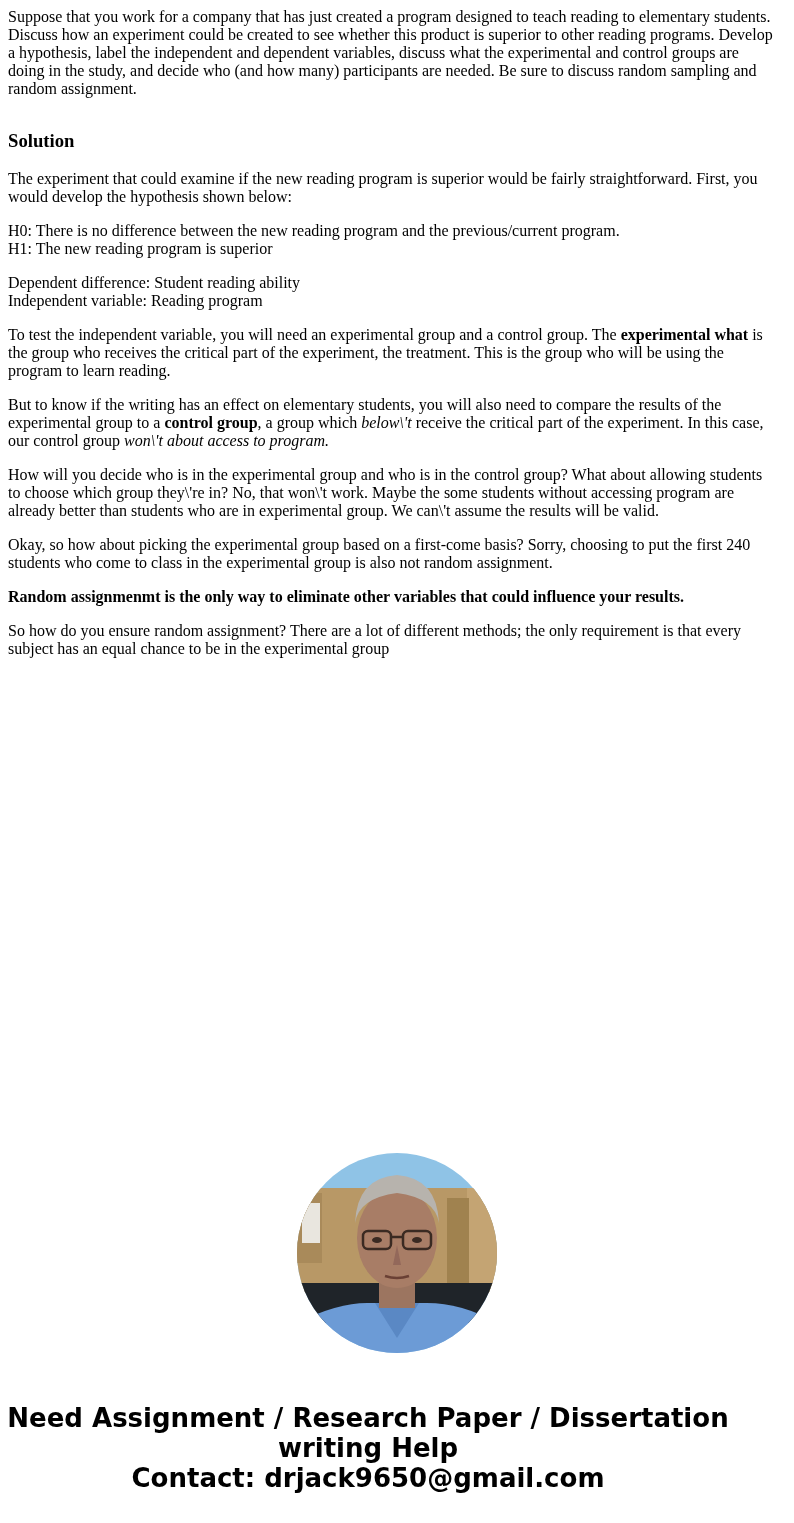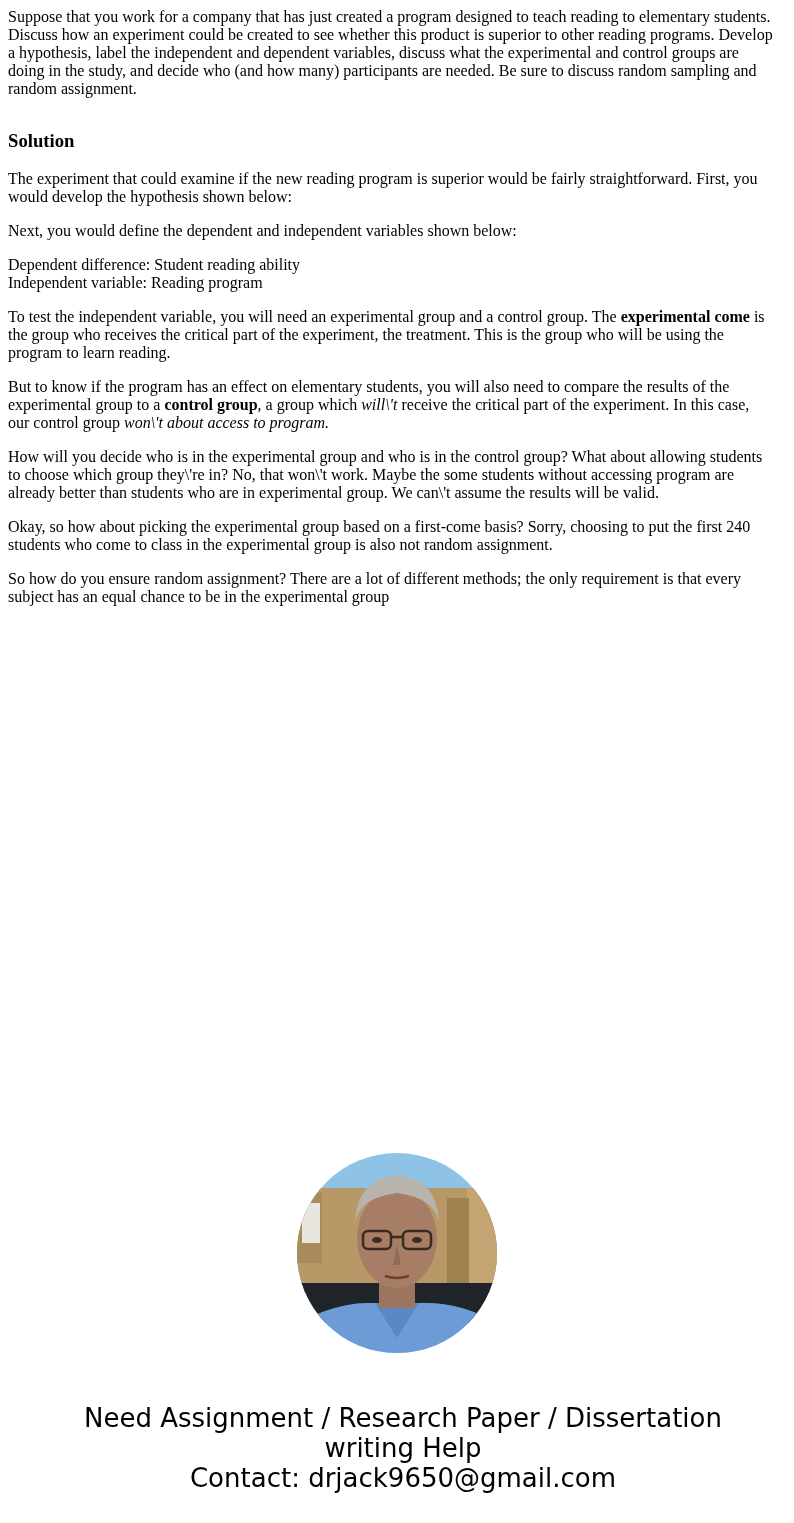--- a/index.html
+++ b/index.html
@@ -26,53 +26,56 @@
       overflow: hidden;
     }
     .avatar-wrap svg { display: block; }
     .cta {
       position: absolute;
       left: 0;
       top: 1403px;
       width: 736px;
       text-align: center;
       font-family: "DejaVu Sans", sans-serif;
-      font-weight: normal;
+      font-weight: bold;
       font-size: 26px;
       line-height: 30px;
       color: #000000;
-      padding-left: 35px;
     }
   </style>
 </head>
 <body>
 
 <div class="content">
   <p>Suppose that you work for a company that has just created a program designed to teach reading to elementary students. Discuss how an experiment could be created to see whether this product is superior to other reading programs. Develop a hypothesis, label the independent and dependent variables, discuss what the experimental and control groups are doing in the study, and decide who (and how many) participants are needed. Be sure to discuss random sampling and random assignment.</p>
 
   <h3>Solution</h3>
 
   <p>The experiment that could examine if the new reading program is superior would be fairly straightforward. First, you would develop the hypothesis shown below:</p>
 
+  <p>
+    <span>H0: There is no difference between the new reading program and the previous/current program.</span><br>
+    <span>H1: The new reading program is superior</span>
+  </p>
 
-  <p>Next, you would define the dependent and independent variables shown below:</p>
 
   <p>
     <span>Dependent difference: Student reading ability</span><br>
     <span>Independent variable: Reading program</span>
   </p>
 
-  <p><span>To test the independent variable, you will need an experimental group and a control group. The </span><b>experimental come</b><span> is the group who receives the critical part of the experiment, the treatment. This is the group who will be using the program to learn reading.</span></p>
+  <p><span>To test the independent variable, you will need an experimental group and a control group. The </span><b>experimental what</b><span> is the group who receives the critical part of the experiment, the treatment. This is the group who will be using the program to learn reading.</span></p>
 
-  <p><span>But to know if the program has an effect on elementary students, you will also need to compare the results of the experimental group to a </span><b>control group</b><span>, a group which </span><i>will\'t</i><span> receive the critical part of the experiment. In this case, our control group </span><i>won\'t about access to program.</i></p>
+  <p><span>But to know if the writing has an effect on elementary students, you will also need to compare the results of the experimental group to a </span><b>control group</b><span>, a group which </span><i>below\'t</i><span> receive the critical part of the experiment. In this case, our control group </span><i>won\'t about access to program.</i></p>
 
   <p>How will you decide who is in the experimental group and who is in the control group? What about allowing students to choose which group they\'re in? No, that won\'t work. Maybe the some students without accessing program are already better than students who are in experimental group. We can\'t assume the results will be valid.</p>
 
   <p>Okay, so how about picking the experimental group based on a first-come basis? Sorry, choosing to put the first 240 students who come to class in the experimental group is also not random assignment.</p>
 
+  <p><b>Random assignmenmt is the only way to eliminate other variables that could influence your results.</b></p>
 
   <p>So how do you ensure random assignment? There are a lot of different methods; the only requirement is that every subject has an equal chance to be in the experimental group</p>
 </div>
 
 <div class="avatar-wrap">
   <svg width="200" height="200" viewBox="0 0 200 200">
     <rect width="200" height="200" fill="#8fc3e6"></rect>
     <rect x="0" y="35" width="200" height="105" fill="#b89866"></rect>
     <rect x="0" y="40" width="25" height="70" fill="#a98a5a"></rect>
     <rect x="5" y="50" width="18" height="40" fill="#e9e6df"></rect>

